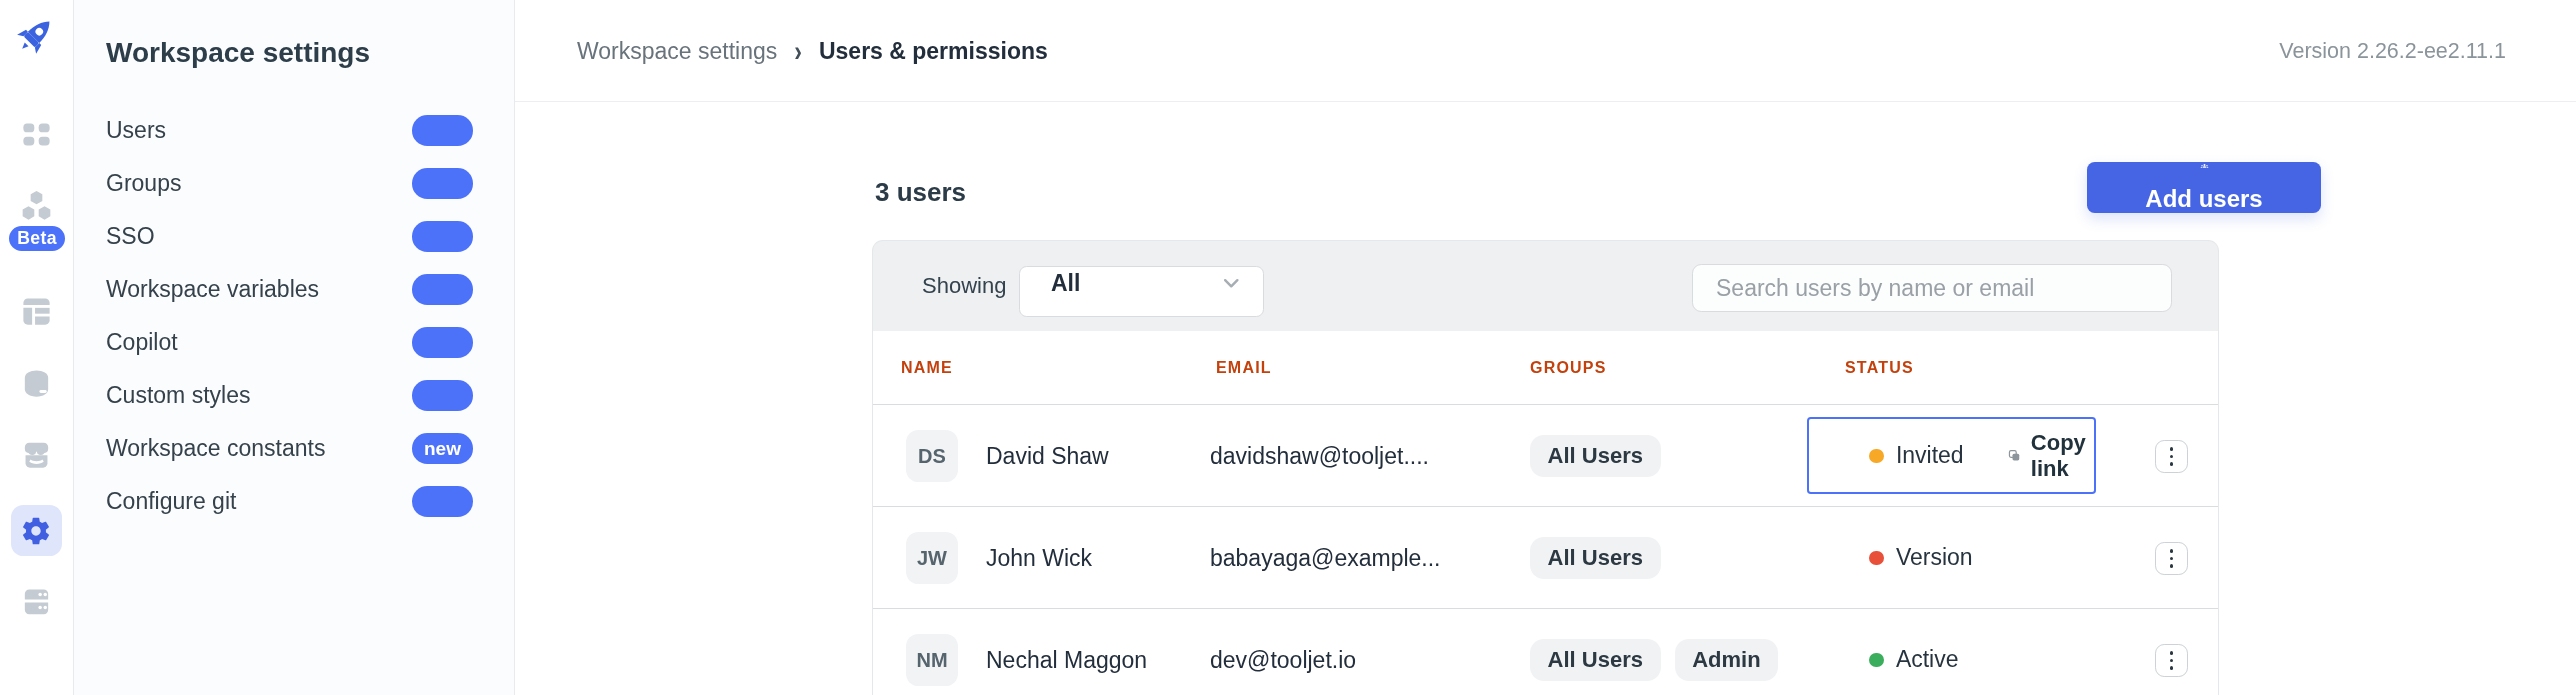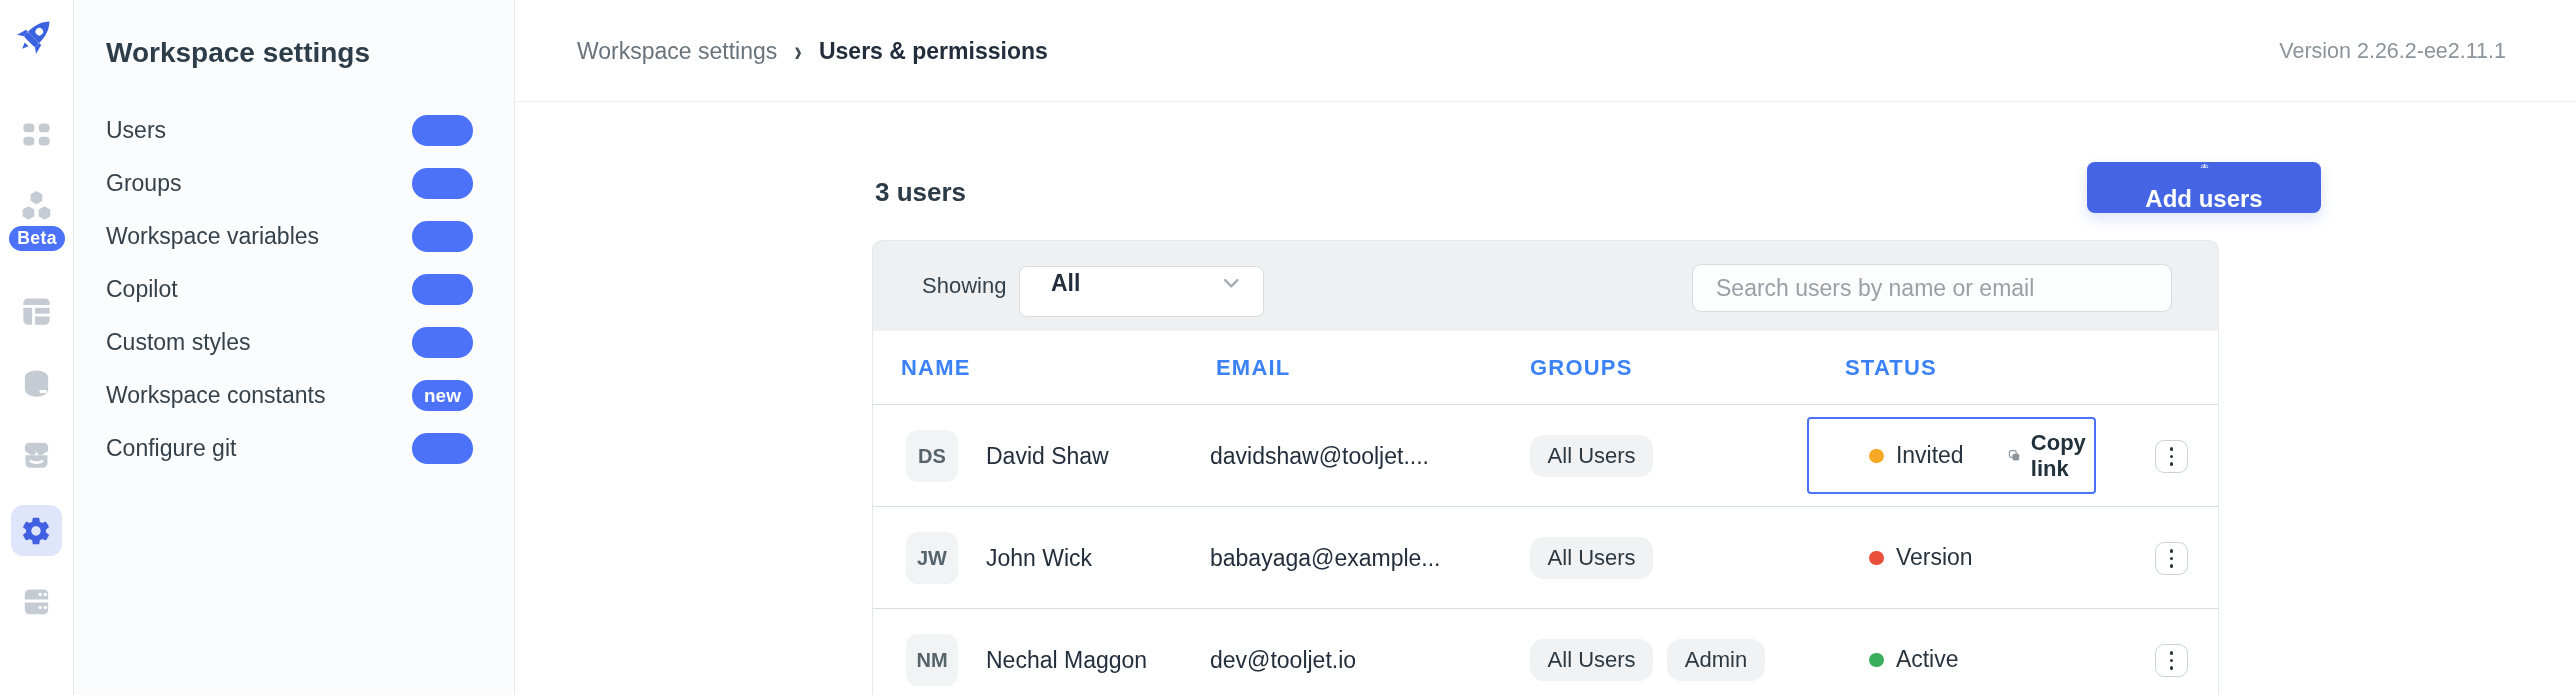--- a/index.html
+++ b/index.html
@@ -43,31 +43,31 @@
   .showing-label { position:absolute; left:49px; top:0; height:90px; display:flex; align-items:center; font-size:22px; color:#33424d; }
   .filter-select { position:absolute; left:146px; top:25px; width:245px; height:51px; background:#ffffff; border:0.8px solid #d8dcdf; border-radius:7.7px; display:flex; align-items:center; padding:0 20px 16px 31px; cursor:pointer; }
   .filter-select .value { font-size:23px; font-weight:700; color:#232e3c; flex:1; }
   .filter-select svg { width:24.5px; height:24.5px; color:#a6adb3; }
   .search-input { position:absolute; left:819px; top:23px; width:480px; height:48px; background:#fcfdfd; border:0.8px solid #d8dcdf; border-radius:9.2px; font-family:inherit; font-size:23px; color:#232e3c; padding:0 23px; outline:none; }
   .search-input::placeholder { color:#99a0a6; }
 
   
   .table { position:absolute; left:0; top:90px; width:100%; height:469px; background:#ffffff; }
   .thead { position:relative; width:100%; height:74px; border-bottom:0.8px solid #d9dde0; }
-  .th { position:absolute; top:0; height:74px; display:flex; align-items:center; font-size:22px; font-weight:700; letter-spacing:1.2px; color:#3b82f6; }
+  .th { position:absolute; top:0; height:74px; display:flex; align-items:center; font-size:16px; font-weight:700; letter-spacing:1.2px; color:#c2410c; }
   .th.c-name { left:28px; } .th.c-email { left:343px; } .th.c-groups { left:657px; } .th.c-status { left:972px; }
 
   .row { position:relative; width:100%; height:102px; border-bottom:0.8px solid #d9dde0; background:#fff; }
   .row:last-child { border-bottom:none; }
   .avatar { position:absolute; left:33px; top:25px; width:52px; height:52px; background:#f2f3f5; border-radius:12.3px; display:flex; align-items:center; justify-content:center; font-size:20px; font-weight:700; color:#56646d; }
   .cell { position:absolute; top:0; height:102px; display:flex; align-items:center; font-size:23px; color:#232e3c; }
   .cell.name { left:113px; }
   .cell.email { left:337px; }
   .cell.groups { left:657px; gap:14px; }
-  .group-badge { height:42px; padding:0 17.6px; background:#f1f2f4; border-radius:14px; display:flex; align-items:center; font-size:22px; font-weight:400; color:#2c3942; }
+  .group-badge { height:42px; padding:0 17.6px; background:#f1f2f4; border-radius:14px; display:flex; align-items:center; font-size:22px; font-weight:700; color:#2c3942; }
   .status-wrap { position:absolute; left:934px; top:12.3px; width:289px; height:77px; display:flex; align-items:center; padding-left:60px; gap:12.3px; border:2.3px solid transparent; border-radius:3.8px; }
   .status-wrap.highlighted { border-color:#4d72fa; }
   .status-dot { width:14.6px; height:14.6px; border-radius:50%; flex:none; }
   .status-label { font-size:23px; color:#27343f; }
   .copy-link { display:none; align-items:center; gap:9.2px; margin-left:31px; cursor:pointer; }
   .copy-link.visible { display:flex; }
   .copy-link svg { width:23px; height:23px; color:#8c959b; }
   .copy-link .copy-label { font-size:22px; font-weight:700; color:#22323c; }
   .kebab { position:absolute; left:1282px; top:35px; width:33px; height:33px; background:#fff; border:1.5px solid #ccd2d6; border-radius:9.2px; display:flex; flex-direction:column; align-items:center; justify-content:center; gap:3.8px; cursor:pointer; }
   .kebab i { width:3.8px; height:3.8px; background:#2a3740; border-radius:50%; }
@@ -157,20 +157,24 @@
   <div class="sidebar-item">
     <span class="item-label">Users</span>
     <span class="new-badge" hidden=""></span>
   </div>
 
   <div class="sidebar-item">
     <span class="item-label">Groups</span>
     <span class="new-badge" hidden=""></span>
   </div>
 
+  <div class="sidebar-item">
+    <span class="item-label">SSO</span>
+    <span class="new-badge" hidden=""></span>
+  </div>
 
   <div class="sidebar-item">
     <span class="item-label">Workspace variables</span>
     <span class="new-badge" hidden=""></span>
   </div>
 
   <div class="sidebar-item">
     <span class="item-label">Copilot</span>
     <span class="new-badge" hidden=""></span>
   </div>

